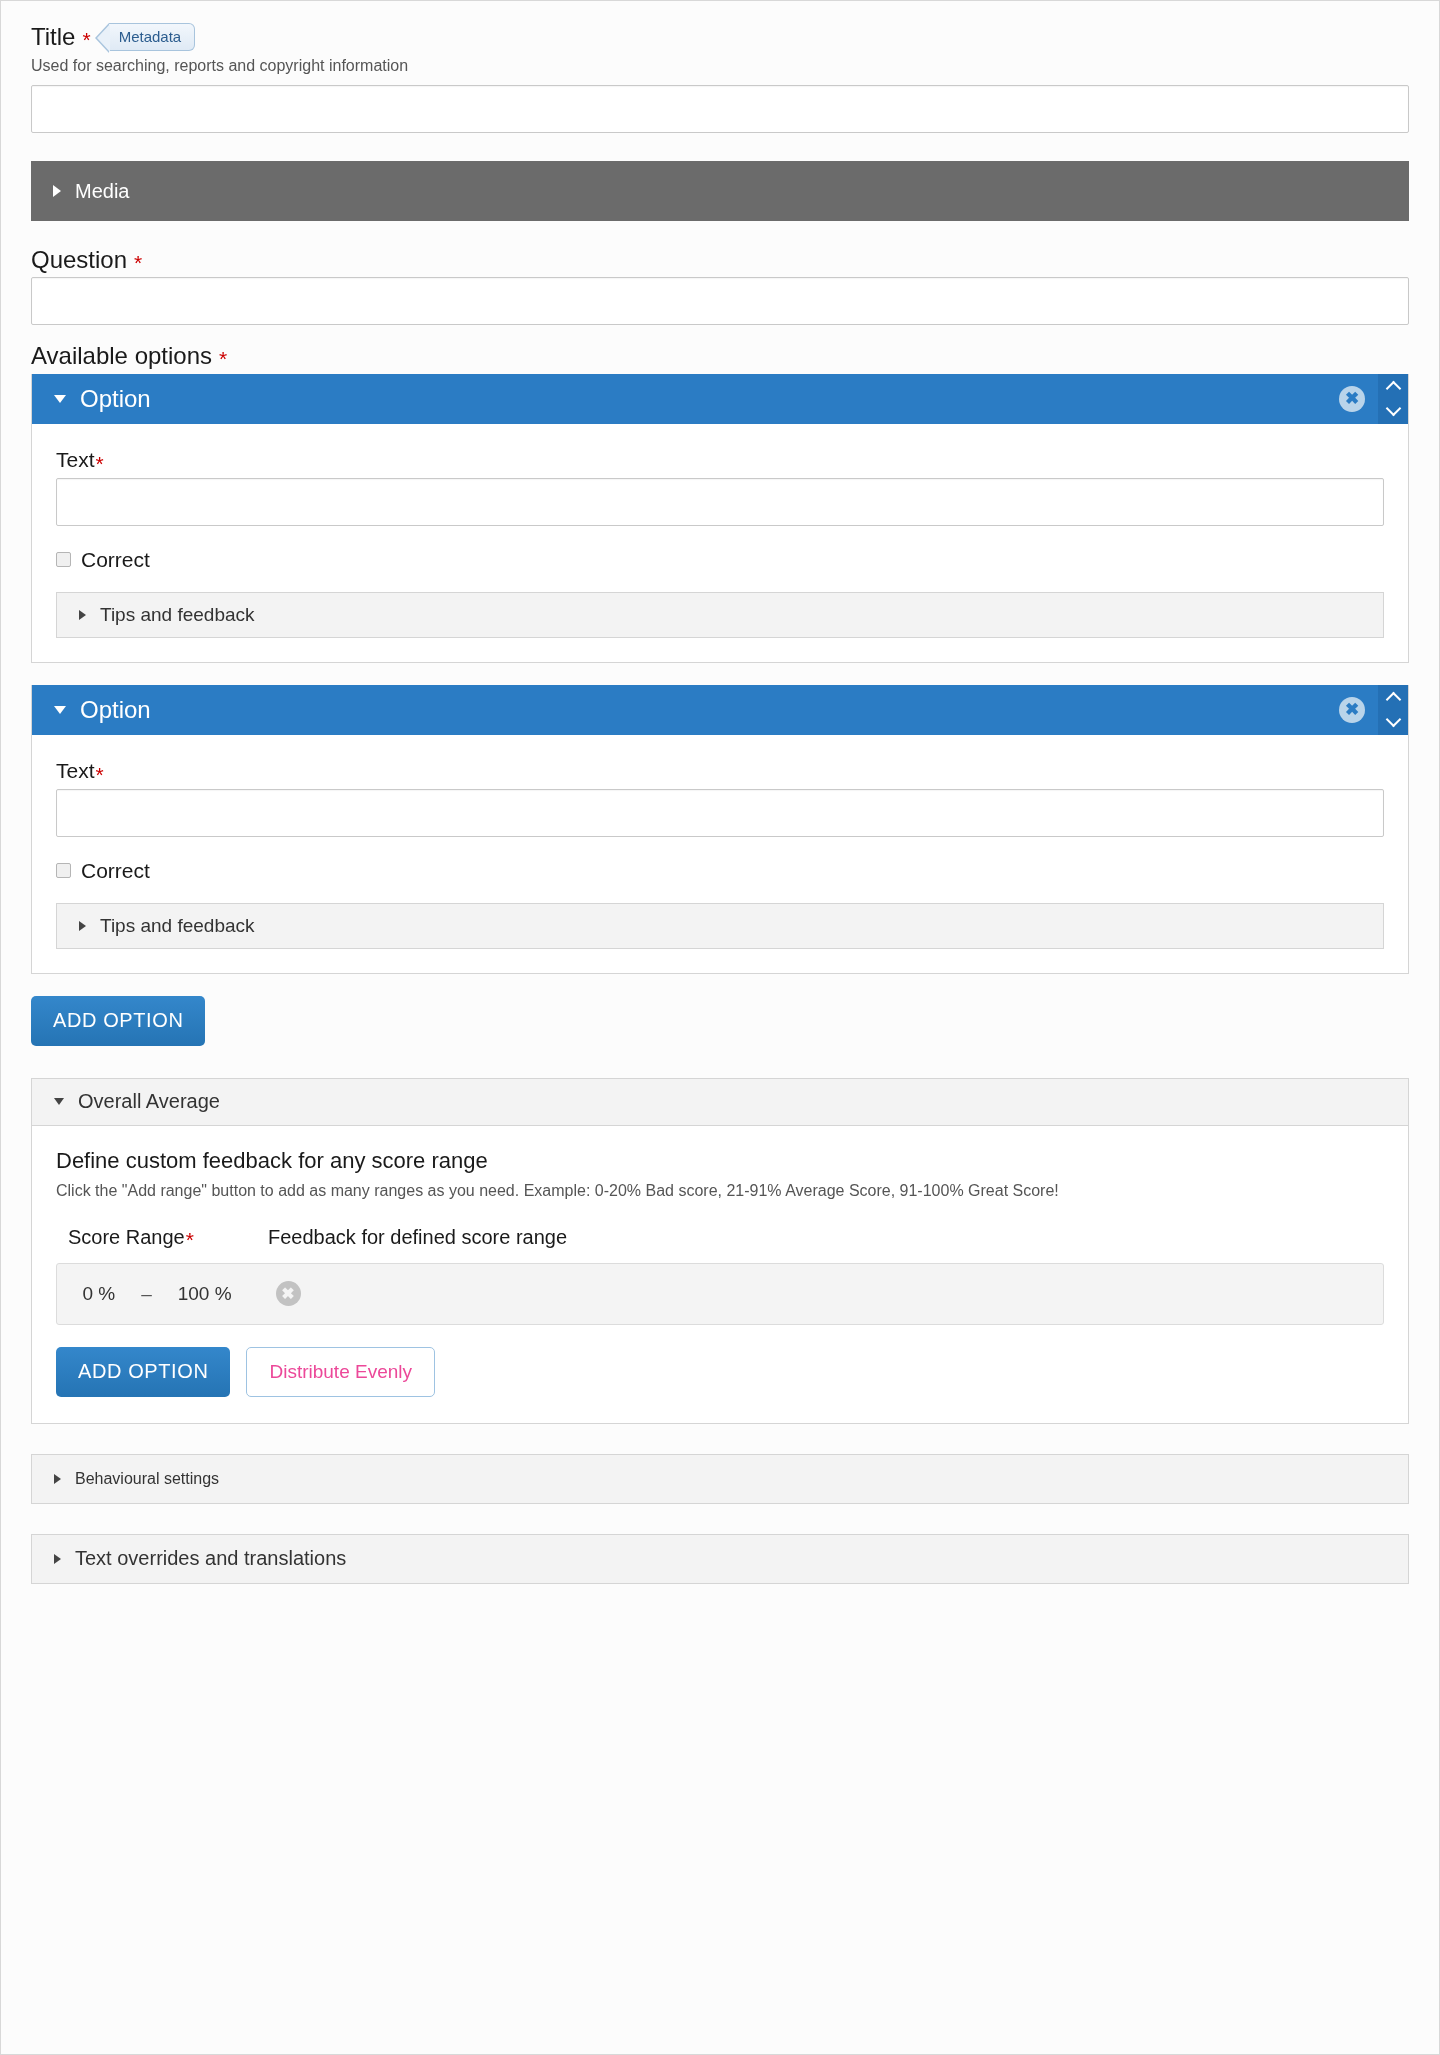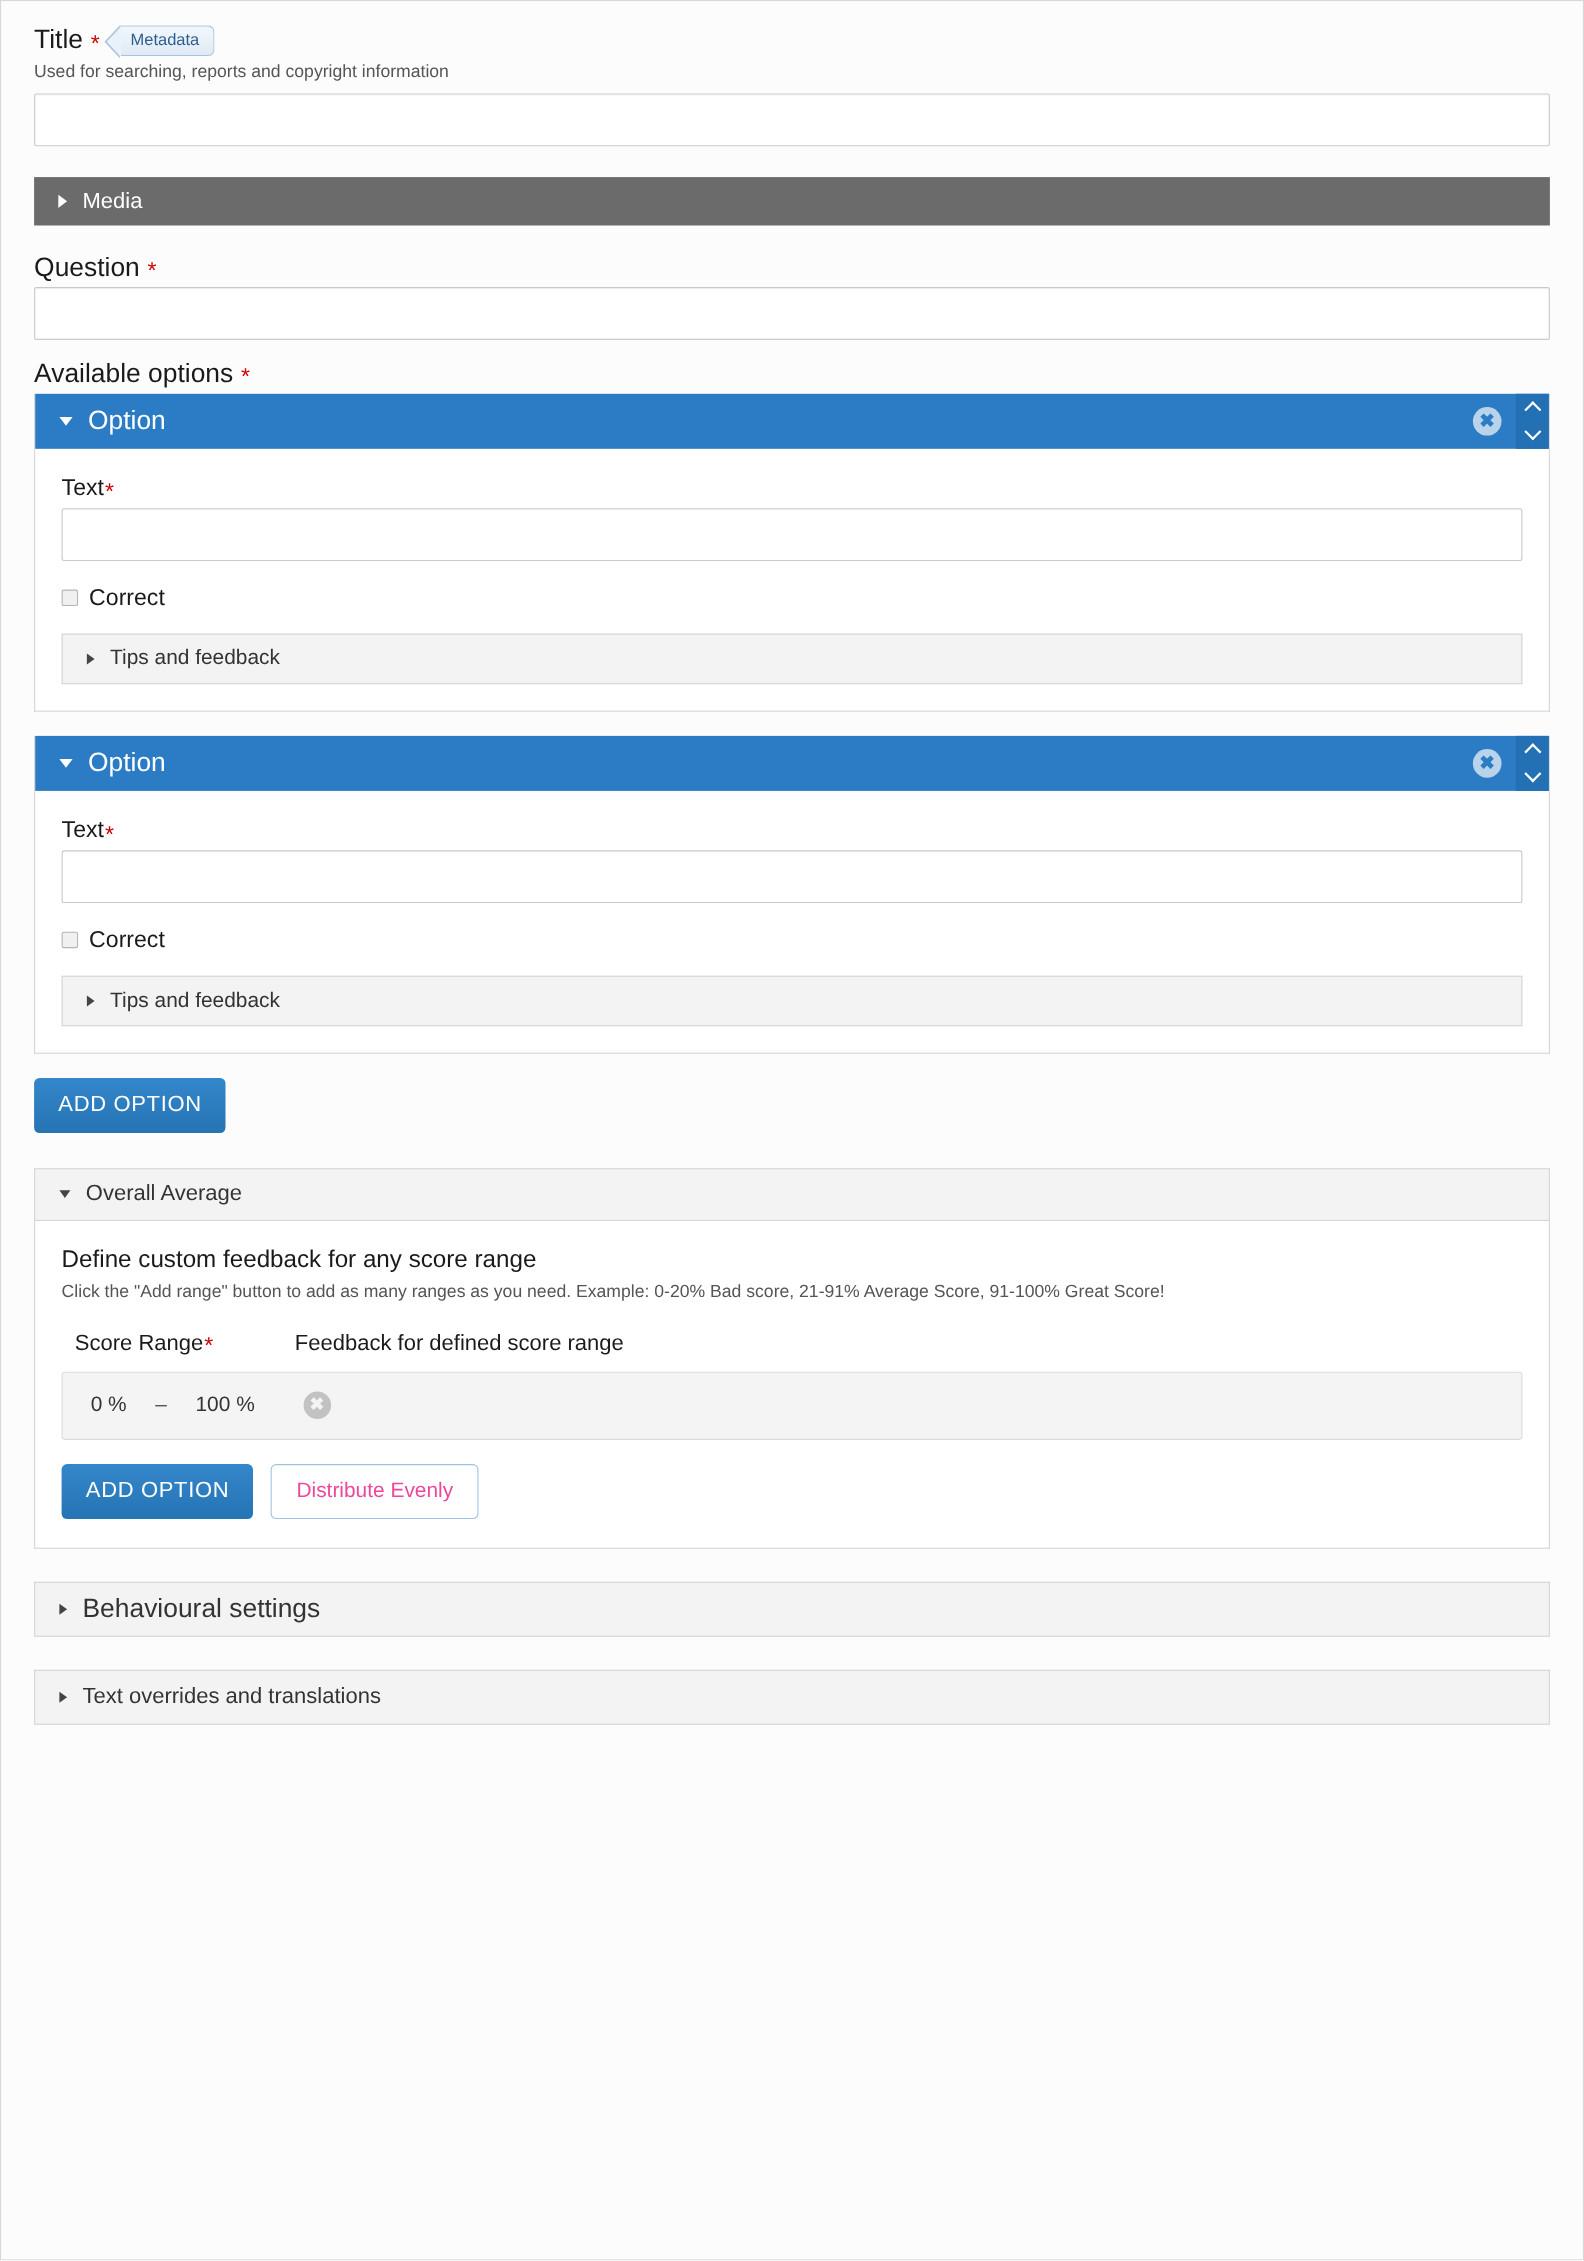--- a/index.html
+++ b/index.html
@@ -94,21 +94,21 @@
     box-shadow: inset 0 1px 1px rgba(0,0,0,.04);
     font-size: 17px;
     font-family: "Liberation Sans", sans-serif;
     padding: 0 10px;
     color: #222;
     outline: none;
   }
 
   
   .media-bar {
-    height: 44px;
+    height: 60px;
     background: #6b6b6b;
     color: #ffffff;
     display: flex;
     align-items: center;
     padding: 0 0 0 22px;
     margin: 28px 0 26px 0;
     font-size: 20px;
     cursor: pointer;
   }
   .tri-right {
@@ -493,21 +493,21 @@
       </div>
 
       <div class="range-actions">
         <button class="btn-primary">ADD OPTION</button>
         <button class="btn-outline">Distribute Evenly</button>
       </div>
     </div>
   </div>
 
   <div class="bottom-bar">
-    <div class="collapsible-bar" style="height:50px;font-size:24px;">
+    <div class="collapsible-bar" style="height:50px;font-size:16px;">
       <span class="tri-right"></span>
       <span>Behavioural settings</span>
     </div>
   </div>
 
   <div class="bottom-bar">
     <div class="collapsible-bar" style="height:50px;font-size:20px;">
       <span class="tri-right"></span>
       <span>Text overrides and translations</span>
     </div>

